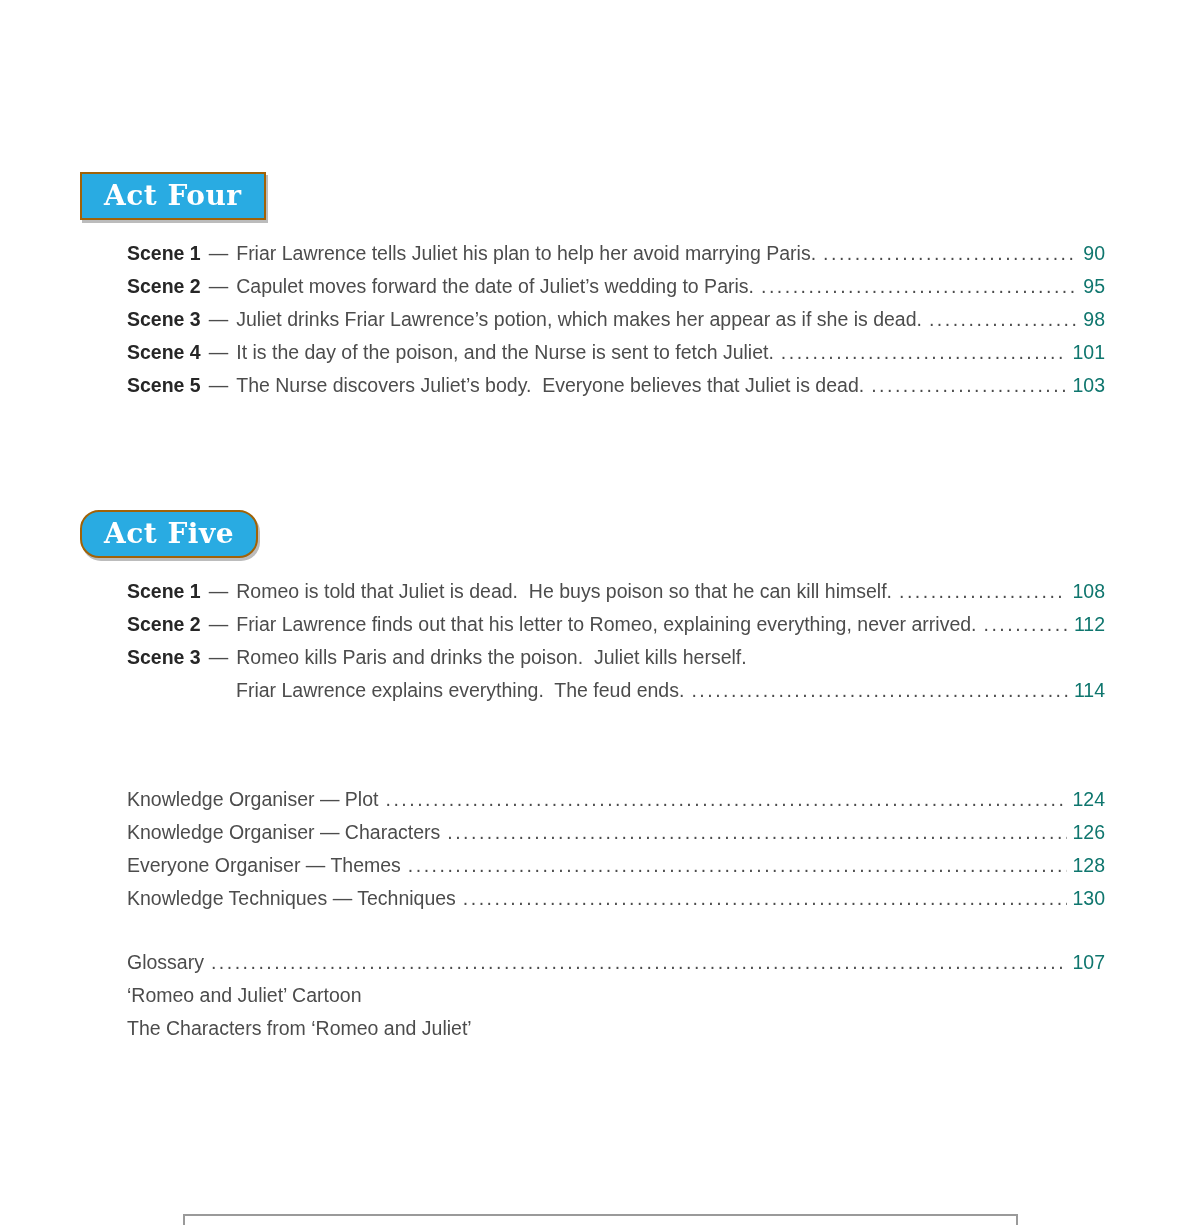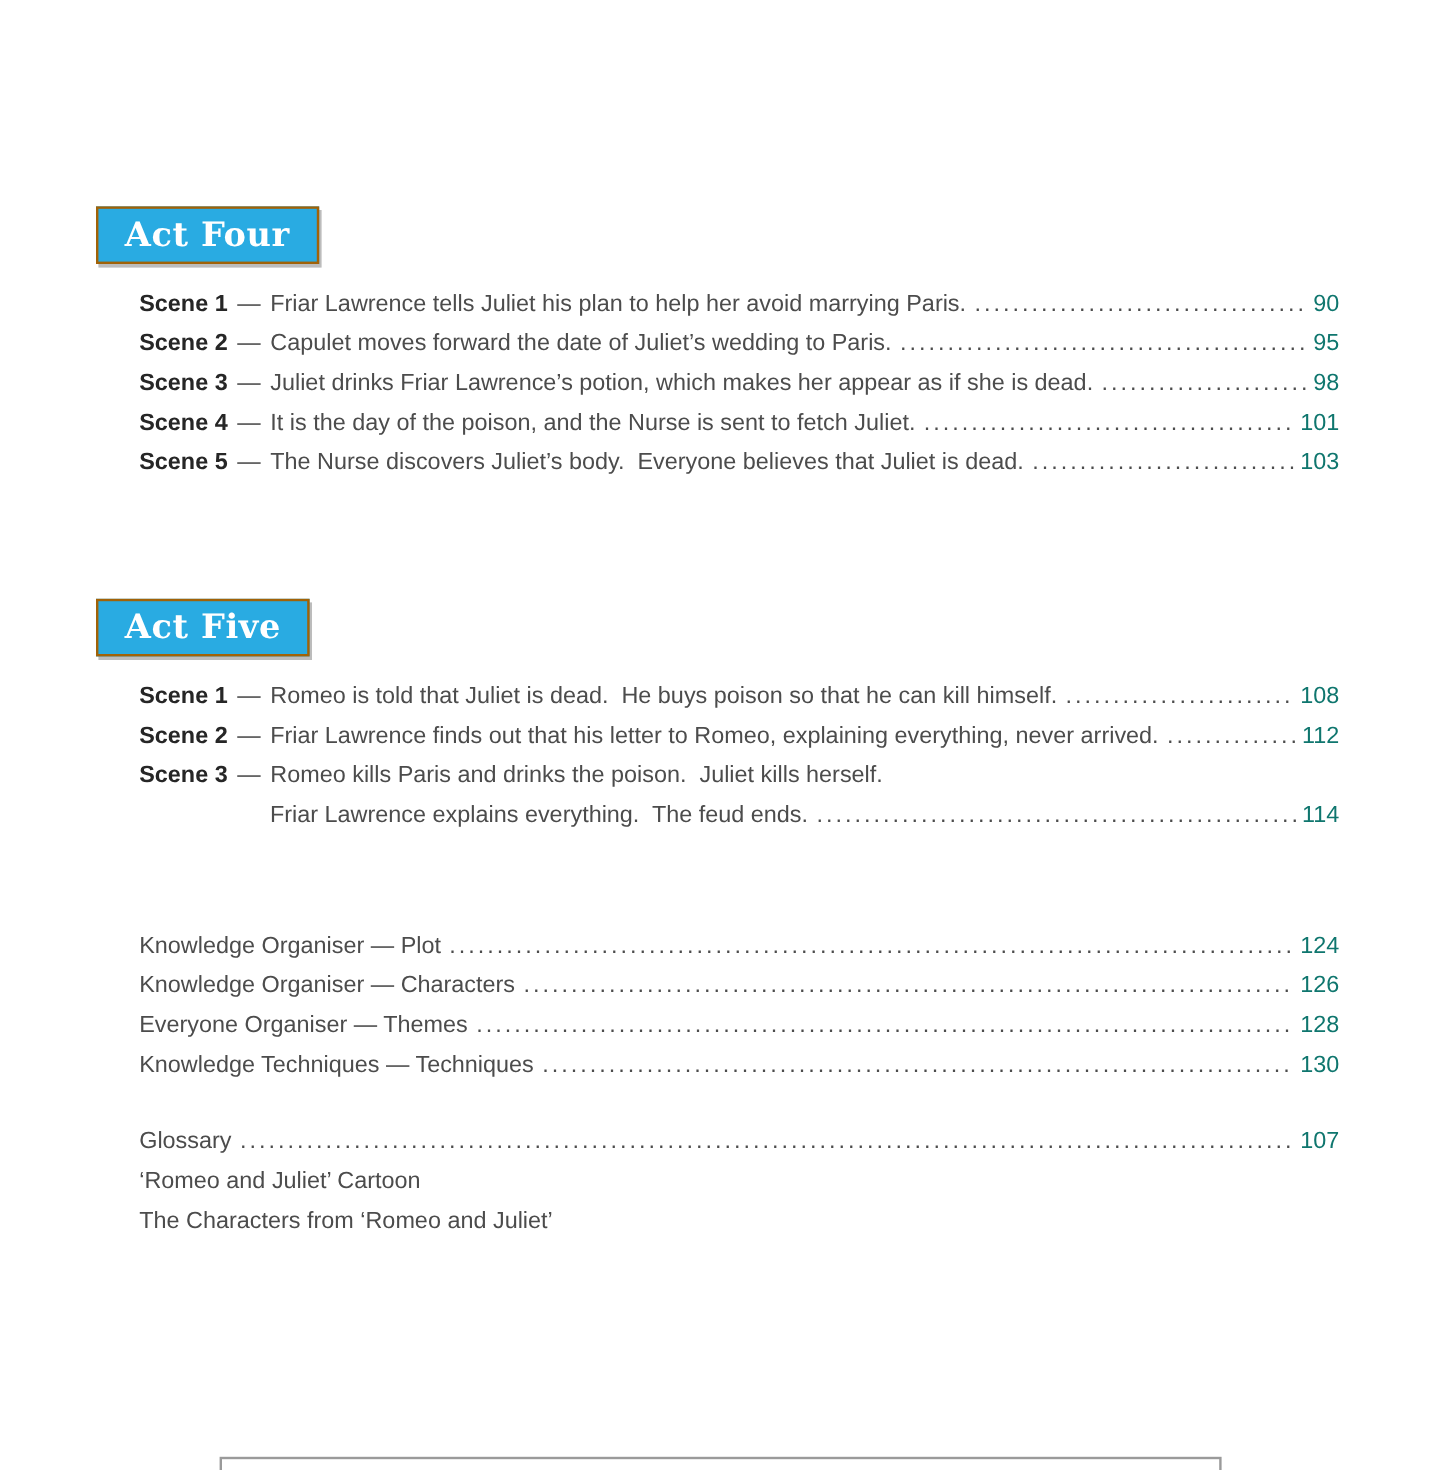--- a/index.html
+++ b/index.html
@@ -29,21 +29,21 @@
     border: 2px solid #a16207;
     box-shadow: 2px 3px 0 #bcbcbc;
     color: #ffffff;
     font-family: "DejaVu Serif", serif;
     font-weight: bold;
     font-size: 28px;
     line-height: 30px;
     padding: 7px 22px 7px 22px;
     letter-spacing: 0.5px;
   }
-  .toc-list { margin: 4px; }
+  .toc-list { margin: 15px; }
   .list-act4 { margin-top: 17px; }
   .list-act5 { margin-top: 17px; }
   .list-organisers { margin-top: 76px; }
   .list-extras { margin-top: 31px; }
   .row {
     display: flex;
     align-items: baseline;
     line-height: 33px;
     font-size: 19.5px;
     color: #4c4c4c;
@@ -127,21 +127,21 @@
     </div>
     <div class="row">
       <span class="scene-label">Scene 5</span>
         <span class="sep">—</span>
         <span class="desc">The Nurse discovers Juliet’s body.  Everyone believes that Juliet is dead.</span>
       <span class="leader"></span>
       <span class="page">103</span>
     </div>
   </div>
 
-  <div class="act-box" style="margin-top:93px;">
+  <div class="act-box" style="margin-top:93px;border-radius:19px;">
     <span>Act Five</span>
   </div>
 
   <div class="toc-list list-act5">
     <div class="row">
       <span class="scene-label">Scene 1</span>
         <span class="sep">—</span>
         <span class="desc">Romeo is told that Juliet is dead.  He buys poison so that he can kill himself.</span>
       <span class="leader"></span>
       <span class="page">108</span>

